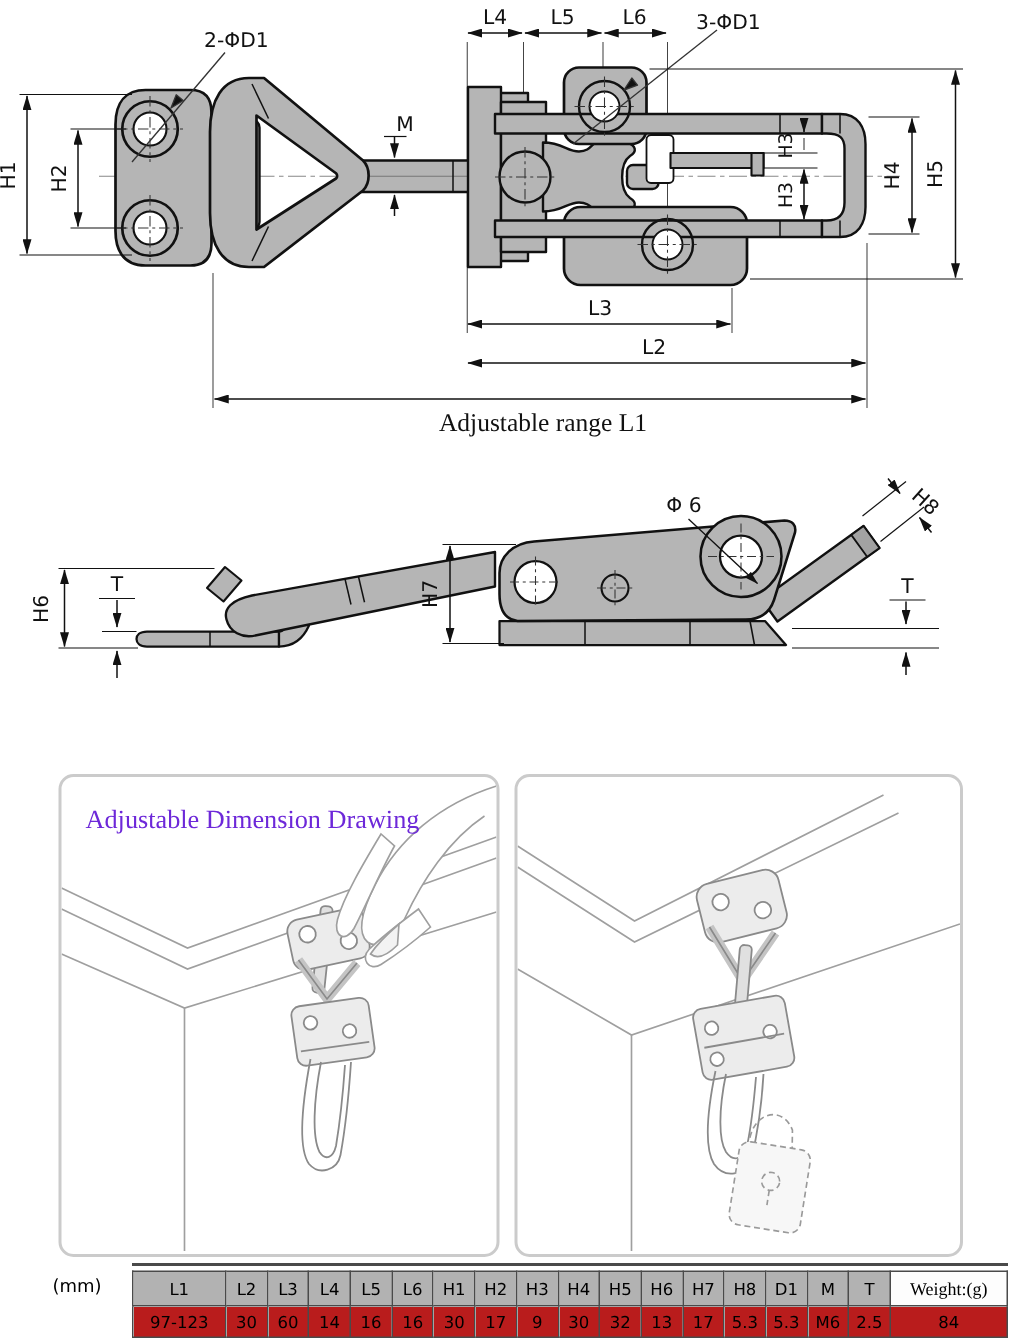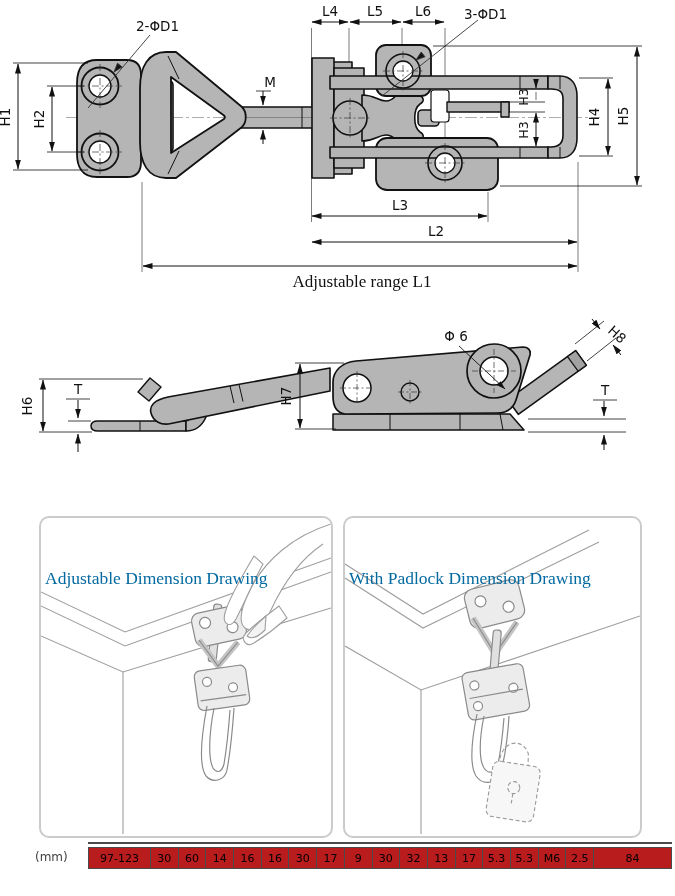--- a/index.html
+++ b/index.html
@@ -1,23 +1,23 @@
 <!DOCTYPE html>
 <html><head>
 <meta charset="utf-8">
 <style>
   html,body{margin:0;padding:0;background:#fff;}
   body{width:675px;height:896px;position:relative;font-family:"DejaVu Sans",sans-serif;overflow:hidden;}
   #drawing{position:absolute;left:0;top:0;}
   .panel{position:absolute;top:516px;width:294px;height:322px;border:2px solid #cbcbcb;border-radius:10px;background:#fff;box-sizing:border-box;overflow:hidden;}
   #panel-left{left:39px;}
   #panel-right{left:343px;width:299px;}
-  .panel-title{position:absolute;left:4px;top:18px;font-family:"Liberation Serif","DejaVu Serif",serif;font-size:17.5px;color:#0369a1;white-space:nowrap;z-index:2;margin-top:32px;}
+  .panel-title{position:absolute;left:16px;top:18px;font-family:"Liberation Serif","DejaVu Serif",serif;font-size:17.5px;color:#6d28d9;white-space:nowrap;z-index:2;}
   .sketch{position:absolute;left:0;top:0;}
-  #unit-label{position:absolute;left:35px;top:850px;font-size:12px;color:#404040;}
+  #unit-label{position:absolute;left:35px;top:850px;font-size:12px;color:#000000;}
   #table-topline{position:absolute;left:88px;top:842px;width:584px;height:2px;background:#4a4a4a;}
   #spec-table{position:absolute;left:88px;top:847px;border-collapse:collapse;table-layout:fixed;width:584px;font-size:11px;color:#000;}
   #spec-table td{border:1px solid #4a4a4a;text-align:center;padding:0;height:20px;overflow:hidden;}
   #spec-table tr[data-name="table-header-row"] td{background:#b2b2b2;height:22px;}
   #spec-table tr[data-name="table-header-row"] td.wt{background:#fdfdfd;font-family:"Liberation Serif","DejaVu Serif",serif;font-size:12px;}
   #spec-table td:first-child{width:61px;}
   #spec-table td:last-child{width:77px;}
   #spec-table tr[data-name="table-value-row"] td{background:#b91c1c;}
   text{fill:#111;}
   .dimtxt{font-size:13.5px;}
@@ -313,21 +313,20 @@
     <g data-name="hand-sketch" stroke="#9f9f9f" stroke-width="1.1" fill="#ffffff">
       <path d="M 290,6 C 252,18 224,42 209,72 C 200,90 197,104 204,110 C 212,116 223,108 229,94 C 240,70 258,42 282,26"></path>
       <path d="M 213,38 C 201,58 188,80 184,95 C 181,106 189,111 195,101 C 202,88 212,64 222,46 Z"></path>
       <path d="M 238,88 C 226,97 213,107 205,115 C 199,121 205,130 213,125 C 224,118 237,108 246,100 Z"></path>
       <path d="M 225,98 C 218,104 210,112 206,118 C 211,122 218,118 224,112 Z" fill="#f3f3f3"></path>
     </g>
   </svg>
 </div>
 
 <div class="panel" id="panel-right" data-name="panel-padlock">
-  <div class="panel-title" data-name="panel-padlock-title">With Padlock Dimension Drawing</div>
   <svg class="sketch" data-name="padlock-usage-sketch" width="295" height="318" viewBox="0 0 295 318">
     <g stroke="#9f9f9f" stroke-width="1.1" fill="none" data-name="crate-corner">
       <polyline points="0,46 78,96 244,12"></polyline>
       <polyline points="0,60 78,110 254,24"></polyline>
       <polyline points="0,128 76,172 295,98"></polyline>
       <line x1="76" y1="172" x2="76" y2="316"></line>
     </g>
     <g data-name="latch-sketch" stroke="#8a8a8a" stroke-width="1.2" fill="#ececec">
       <g transform="rotate(-14 150 88)">
         <rect x="122" y="66" width="56" height="40" rx="9"></rect>
@@ -353,20 +352,40 @@
       <circle cx="170" cy="270" r="6"></circle>
       <line x1="170" y1="276" x2="170" y2="286"></line>
     </g>
   </svg>
 </div>
 
 <span id="unit-label" data-name="unit-label">(mm)</span>
 <div id="table-topline" data-name="table-top-rule"></div>
 <table id="spec-table" data-name="spec-table">
   <tbody>
+    <tr data-name="table-header-row">
+        <td data-name="table-header-cell">L1</td>
+        <td data-name="table-header-cell">L2</td>
+        <td data-name="table-header-cell">L3</td>
+        <td data-name="table-header-cell">L4</td>
+        <td data-name="table-header-cell">L5</td>
+        <td data-name="table-header-cell">L6</td>
+        <td data-name="table-header-cell">H1</td>
+        <td data-name="table-header-cell">H2</td>
+        <td data-name="table-header-cell">H3</td>
+        <td data-name="table-header-cell">H4</td>
+        <td data-name="table-header-cell">H5</td>
+        <td data-name="table-header-cell">H6</td>
+        <td data-name="table-header-cell">H7</td>
+        <td data-name="table-header-cell">H8</td>
+        <td data-name="table-header-cell">D1</td>
+        <td data-name="table-header-cell">M</td>
+        <td data-name="table-header-cell">T</td>
+        <td data-name="table-header-cell" class="wt">Weight:(g)</td>
+      </tr>
     <tr data-name="table-value-row">
         <td data-name="table-value-cell">97-123</td>
         <td data-name="table-value-cell">30</td>
         <td data-name="table-value-cell">60</td>
         <td data-name="table-value-cell">14</td>
         <td data-name="table-value-cell">16</td>
         <td data-name="table-value-cell">16</td>
         <td data-name="table-value-cell">30</td>
         <td data-name="table-value-cell">17</td>
         <td data-name="table-value-cell">9</td>

